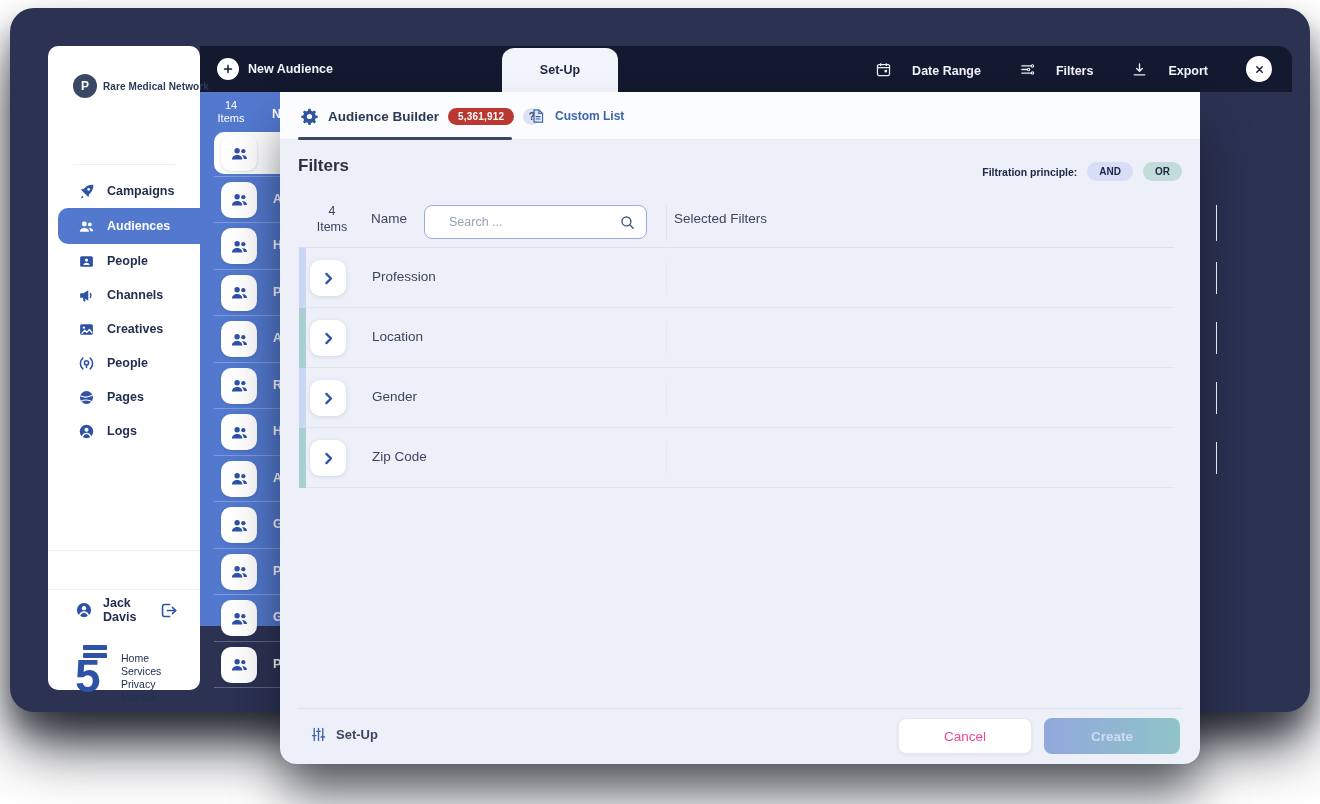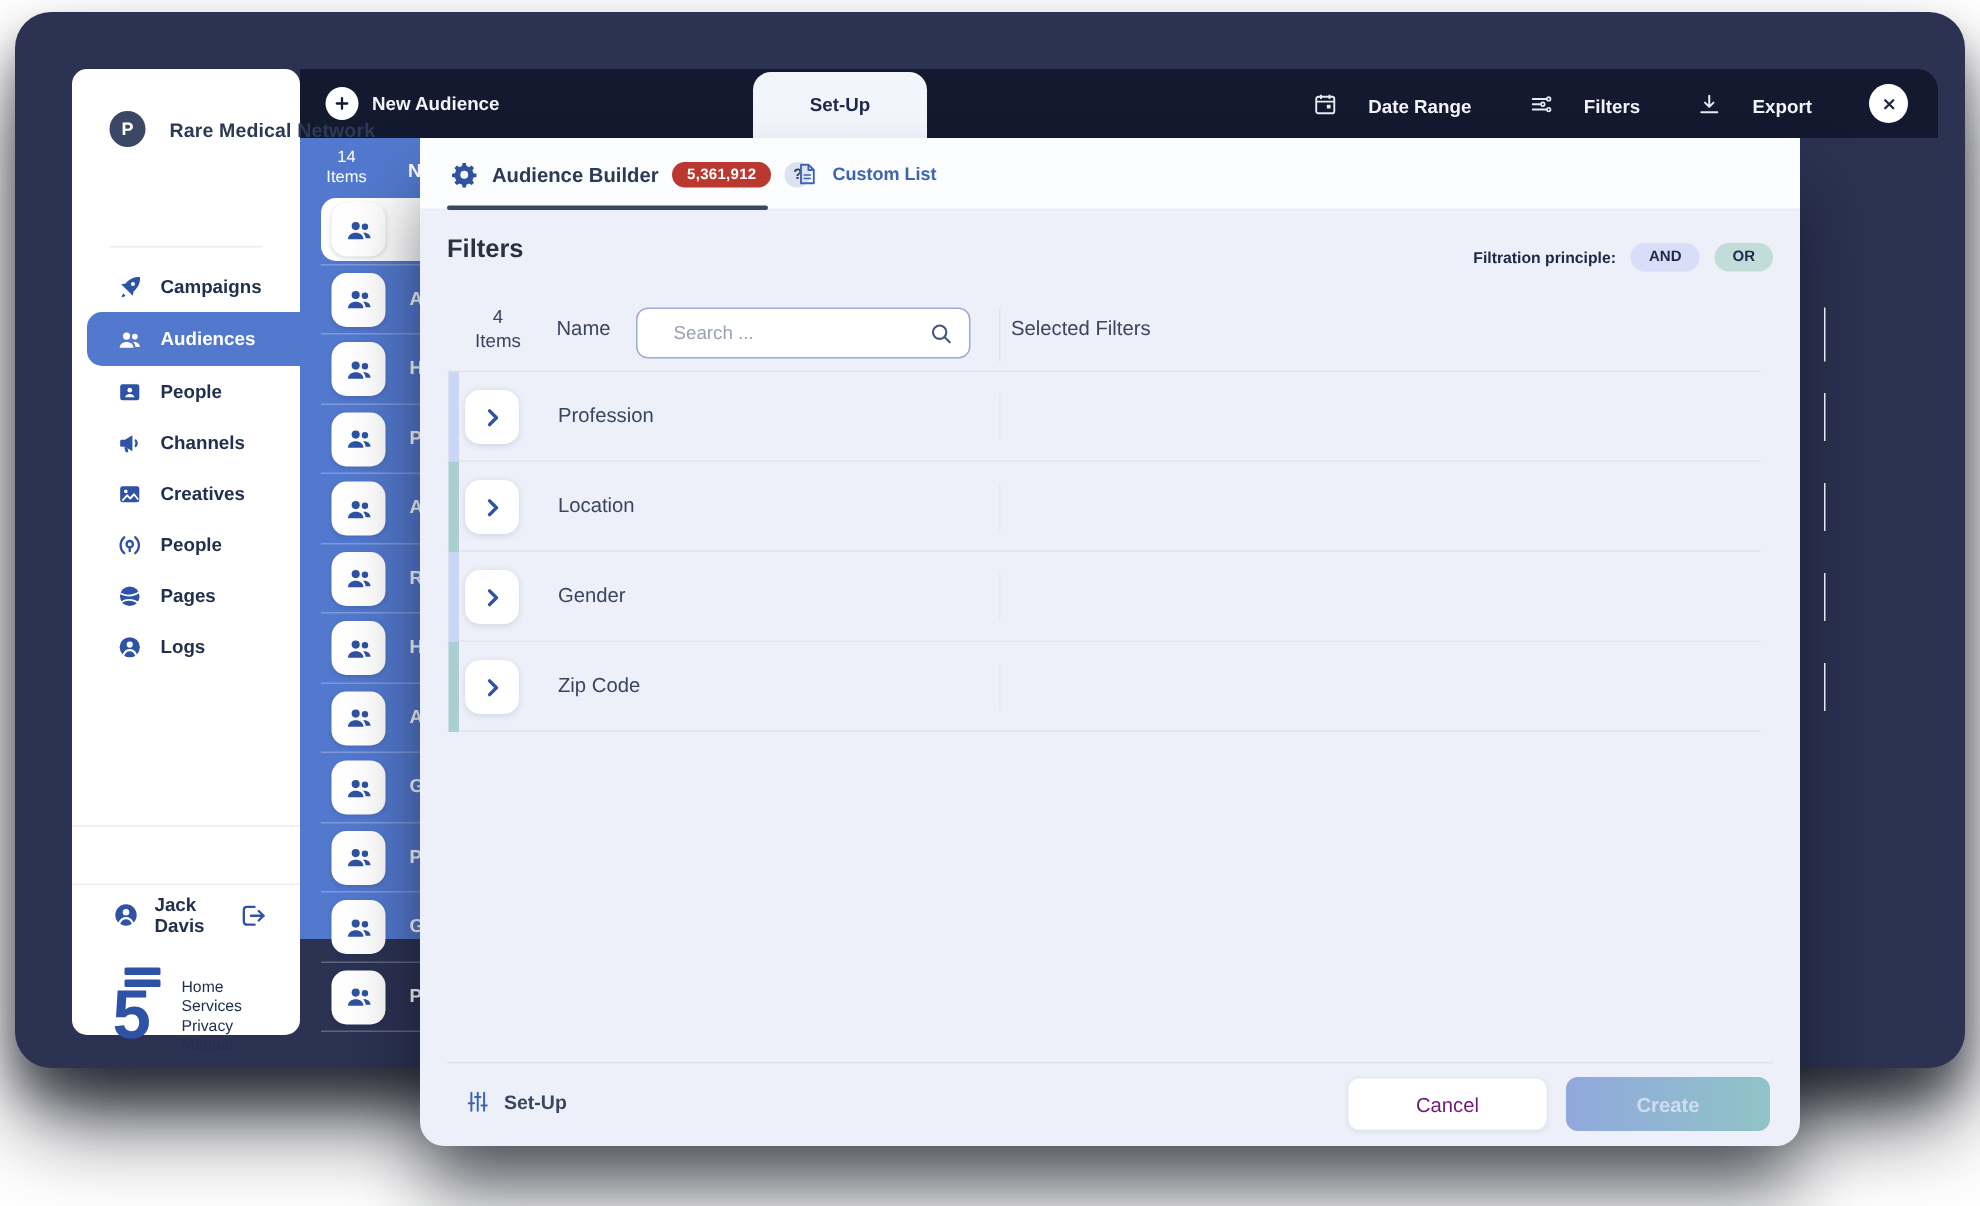--- a/index.html
+++ b/index.html
@@ -15,21 +15,21 @@
     box-shadow:0 40px 60px -8px rgba(8,11,22,.82), 0 18px 30px rgba(8,11,22,.45);
   }
   
   .sidebar {
     position:absolute; left:38px; top:38px; width:152px; height:644px;
     background:#fff; border-radius:10px; z-index:3;
   }
   .brand { position:absolute; left:0; top:0; width:100%; height:80px; display:flex; align-items:center; padding-left:25px; }
   .brand-mark { width:24px; height:24px; border-radius:50%; background:#3A4765; color:#fff;
     display:flex; align-items:center; justify-content:center; font-size:12px; font-weight:bold; flex:0 0 auto; }
-  .brand-name { font-size:13px; font-weight:bold; color:#2B3A55; margin-left:16px; white-space:nowrap; letter-spacing:.1px; }
+  .brand-name { font-size:10px; font-weight:bold; color:#2B3A55; margin-left:6px; white-space:nowrap; letter-spacing:.1px; }
   .sb-divider { position:absolute; left:25px; right:25px; top:118px; height:1px; background:#ECEEF3; }
   .nav { position:absolute; left:0; right:0; top:128px; display:flex; flex-direction:column; }
   .nav-item { height:34px; display:flex; align-items:center; padding-left:30px; gap:12px; cursor:pointer; }
   .nav-item .ic { width:17px; height:17px; color:#2E52A6; display:flex; flex:0 0 auto; }
   .nav-item .lb { font-size:12.5px; font-weight:bold; color:#22304F; }
   .nav-item.active { background:#5379CE; margin-left:10px; padding-left:20px; border-radius:10px 0 0 10px; height:36px; }
   .nav-item.active .ic { color:#fff; }
   .nav-item.active .lb { color:#fff; }
   .user-divider { position:absolute; left:0; right:0; top:543px; height:1px; background:#ECEEF3; }
   .user-divider.top { top:504px; left:0; right:0; }
@@ -126,21 +126,21 @@
   .chev-btn svg { width:17px; height:17px; }
   .f-name { position:absolute; left:92px; top:21px; font-size:13.5px; color:#3A4560; }
   .f-row .v1 { left:386px; top:14px; height:32px; background:#E3E8F3; }
   .f-row .v2 { left:936px; top:14px; height:32px; background:#E3E8F3; }
   .m-footer { position:absolute; left:0; right:0; bottom:0; height:56px; }
   .m-footer::before { content:""; position:absolute; left:18px; right:18px; top:0; height:1px; background:#DDE2EE; }
   .foot-setup { position:absolute; left:30px; top:18px; display:flex; align-items:center; gap:9px; cursor:pointer; }
   .foot-setup .ic { width:17px; height:17px; color:#3E64AE; }
   .foot-setup .t { font-size:13px; font-weight:600; color:#3A4560; }
   .btn { position:absolute; top:10px; height:36px; border-radius:8px; font-family:inherit; font-size:13.5px; cursor:pointer; }
-  .btn-cancel { right:168px; width:134px; background:#fff; border:1px solid #E4E8F2; color:#701a75; box-shadow:0 1px 3px rgba(40,60,120,.08); }
+  .btn-cancel { right:168px; width:134px; background:#fff; border:1px solid #E4E8F2; color:#ec4899; box-shadow:0 1px 3px rgba(40,60,120,.08); }
   .btn-create { right:20px; width:136px; border:none; background:linear-gradient(90deg,#90A8DD,#90C4C7); color:#CFDCEF; font-weight:600; }
 </style>
 </head>
 <body>
 
 <div id="root">
   <div class="window">
 
     <div class="topbar">
       <div class="new-aud">

